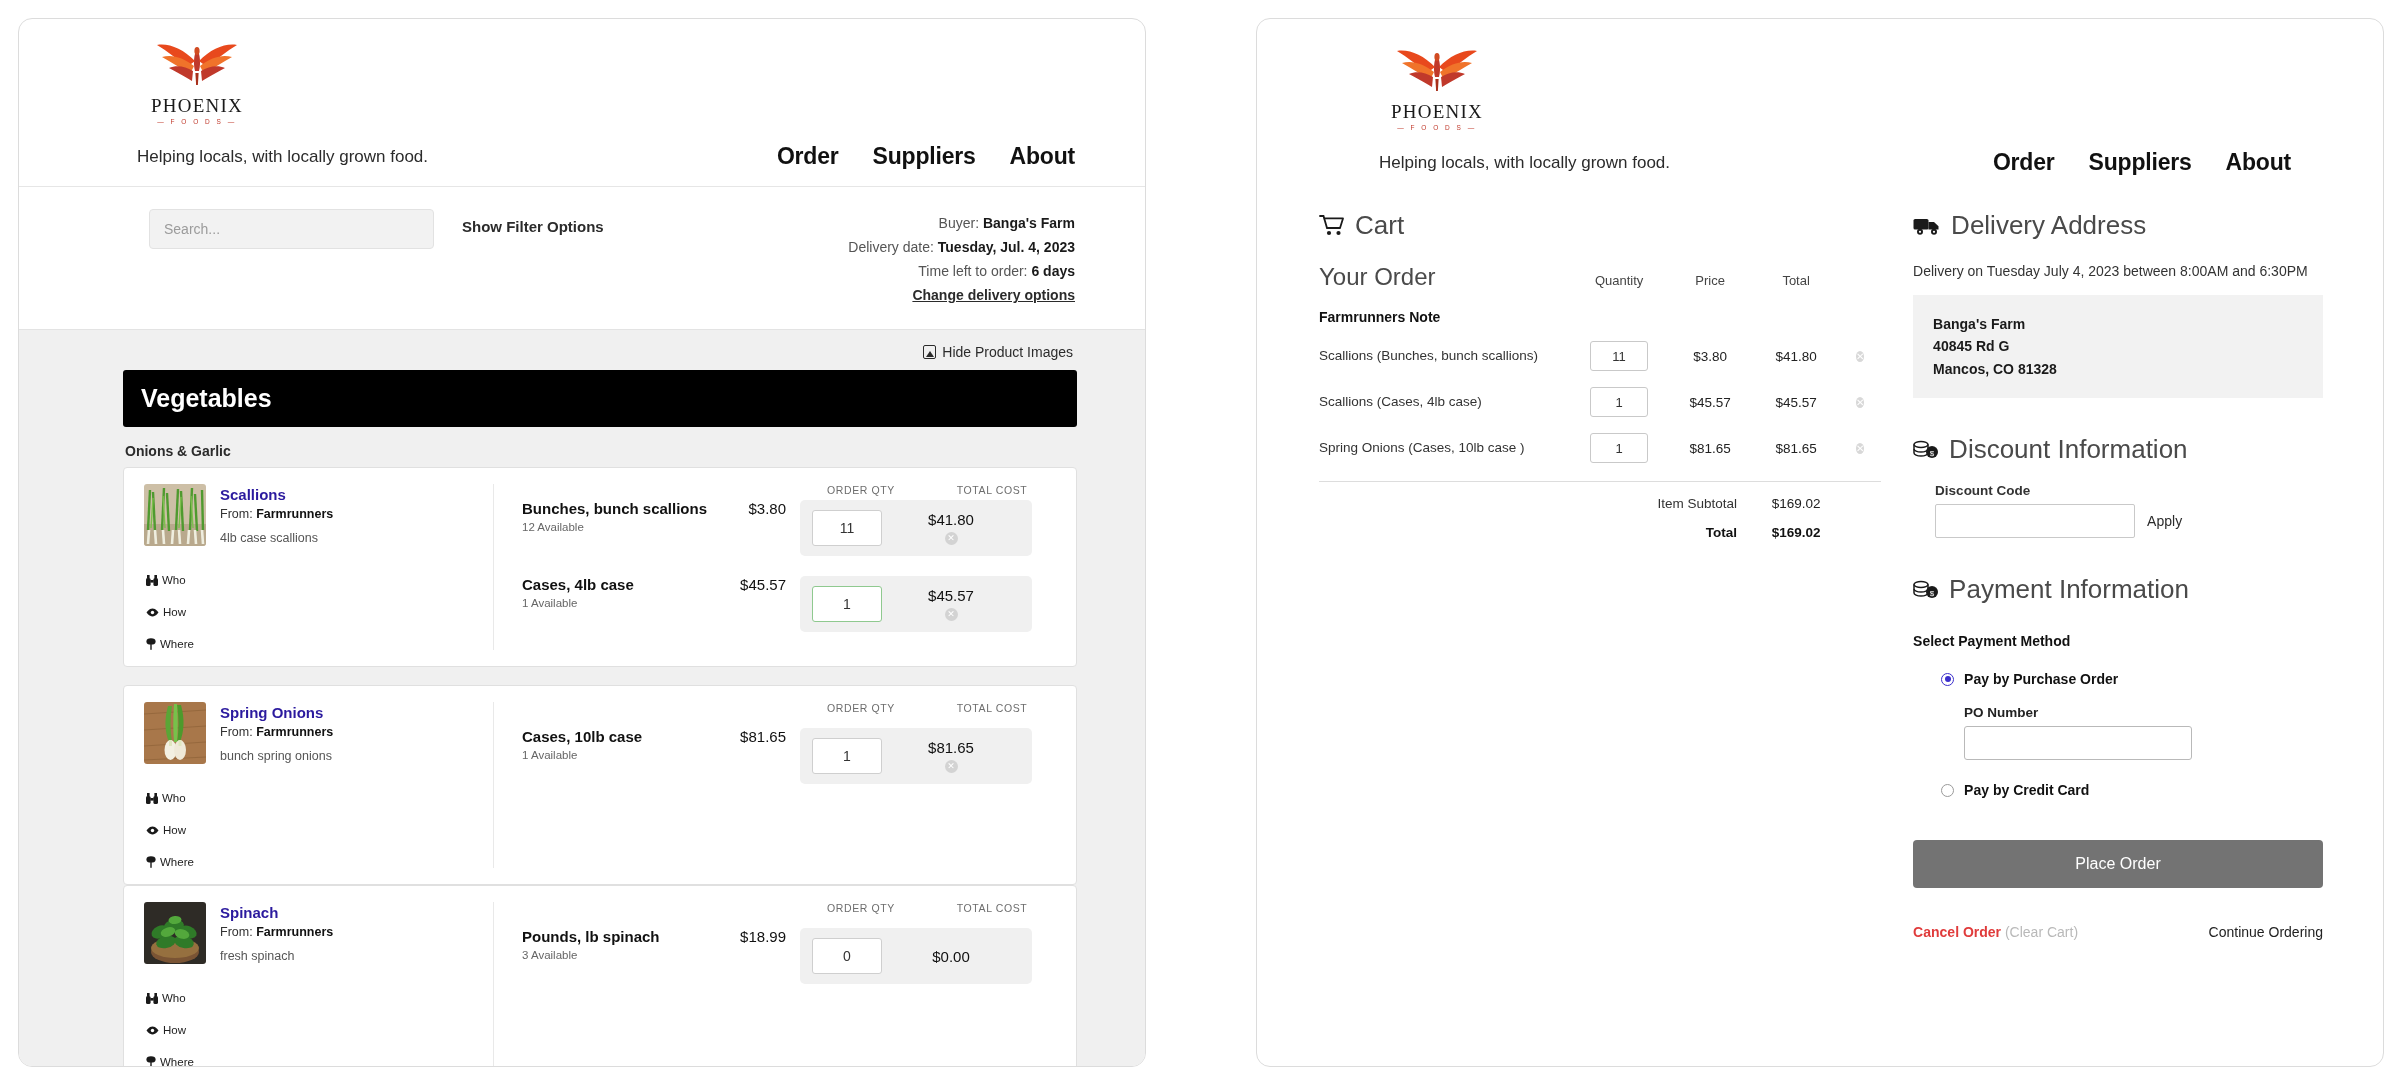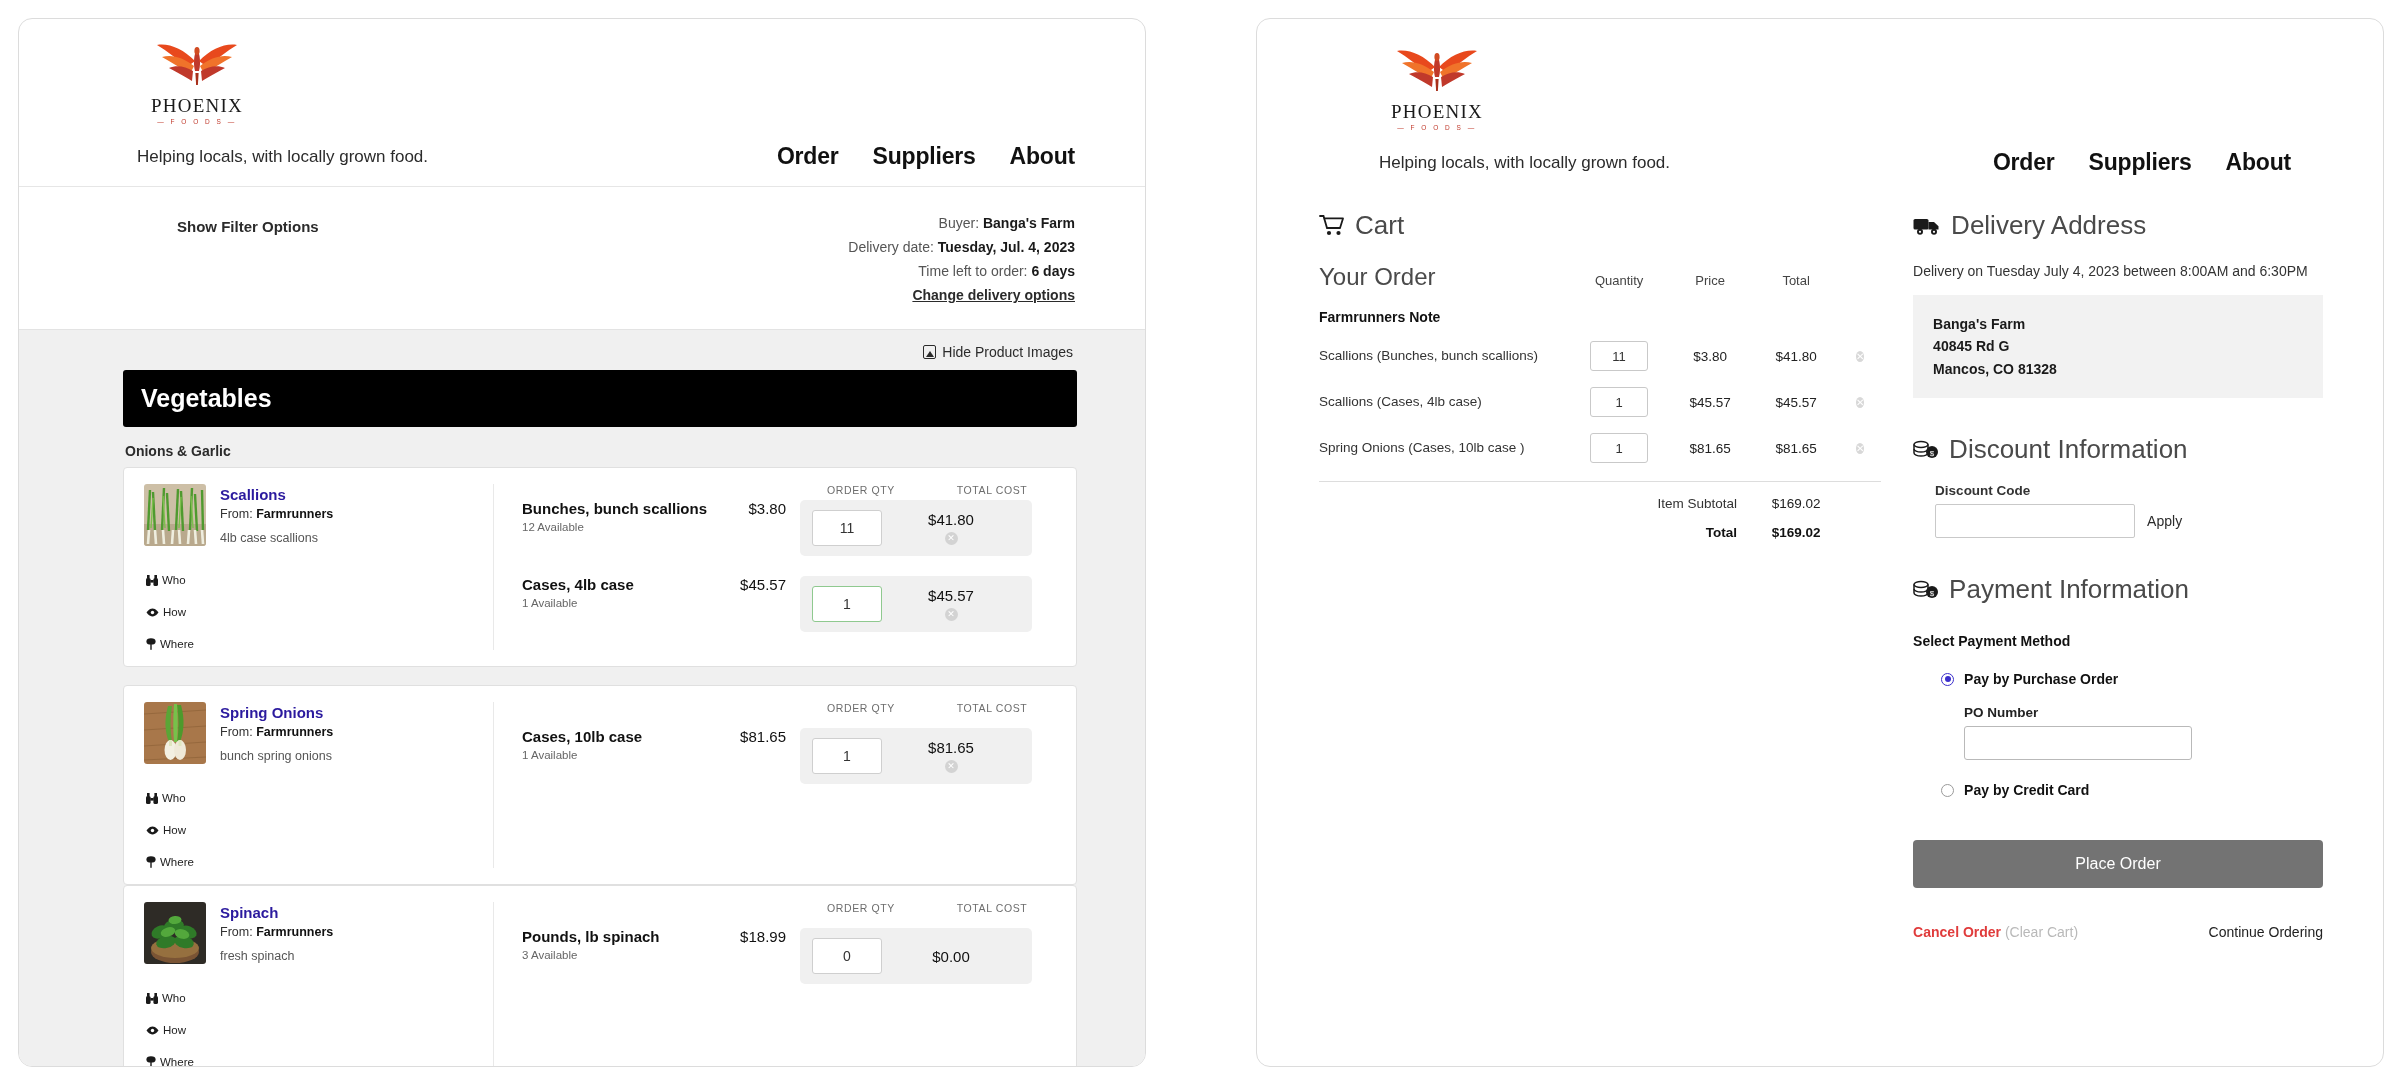--- a/index.html
+++ b/index.html
@@ -272,20 +272,21 @@
         <nav class="mainnav">
           <a href="#">Order</a>
           <a href="#">Suppliers</a>
           <a href="#">About</a>
         </nav>
       </div>
       <div class="hr-line"></div>
     </div>
 
     <div class="toolrow">
+      <input class="searchbox" type="text" placeholder="Search..." style="">
       <div class="filter-link">Show Filter Options</div>
 
       <div class="delivery-info">
         <div>
           <span>Buyer:</span>
           <b>Banga's Farm</b>
         </div>
         <div>
           <span>Delivery date:</span>
           <b>Tuesday, Jul. 4, 2023</b>

